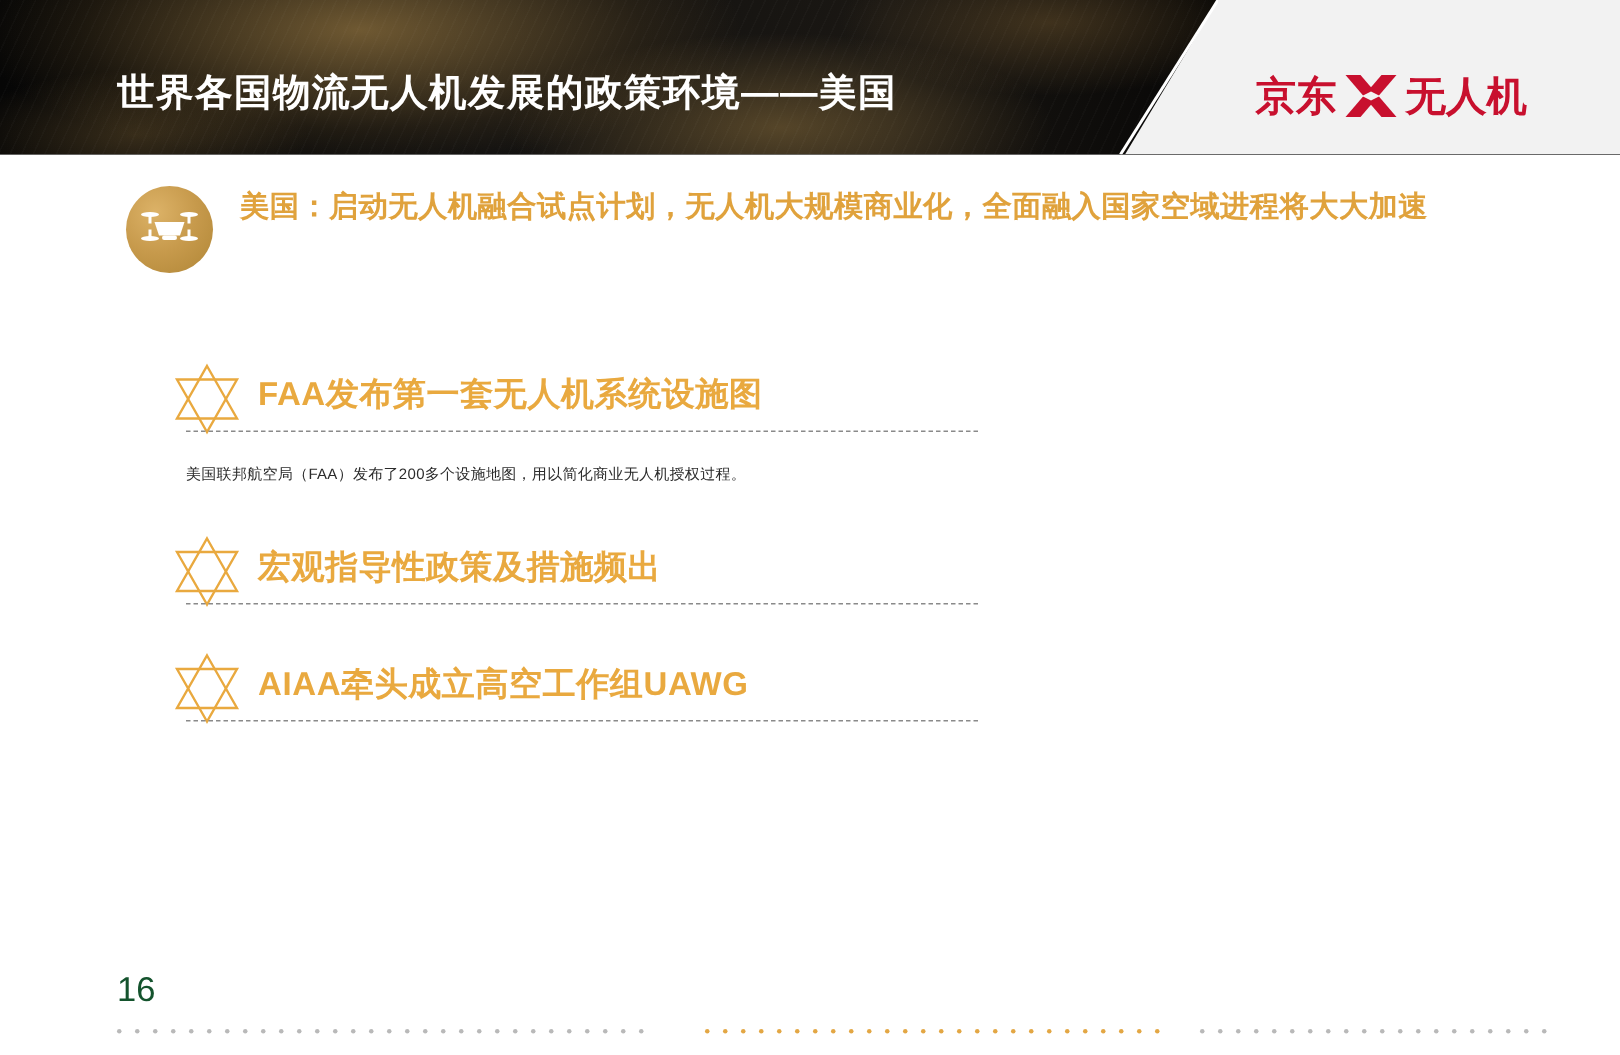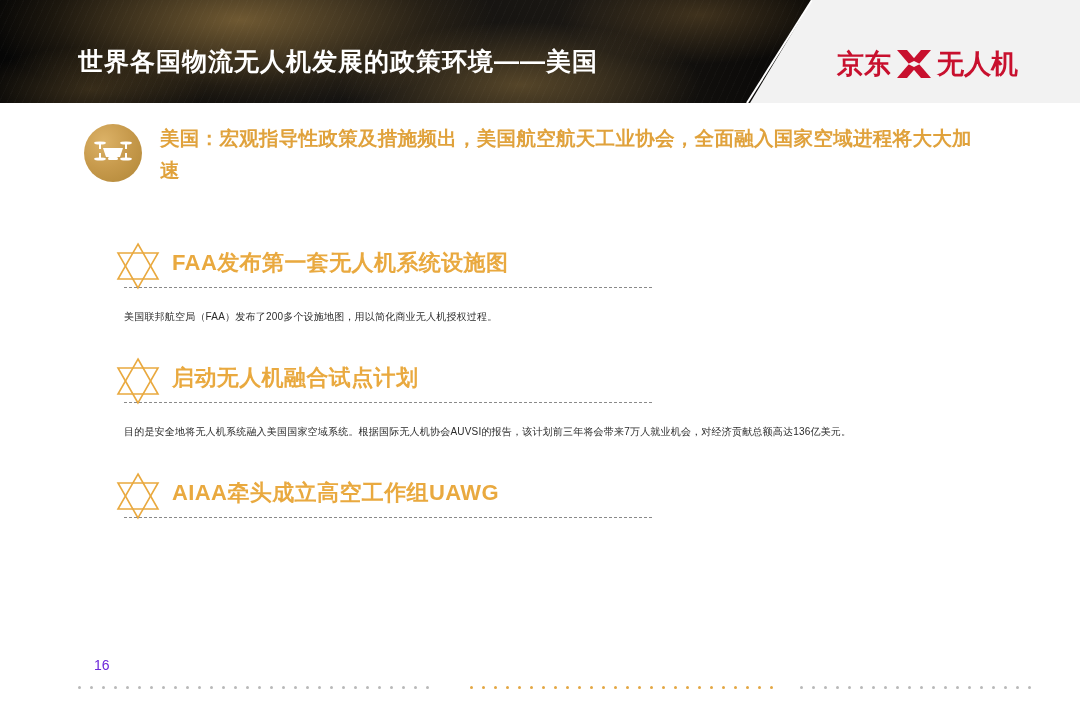--- a/index.html
+++ b/index.html
@@ -148,23 +148,22 @@
     font-size: 10px;
     line-height: 28px;
     letter-spacing: 0.2px;
     max-width: 830px;
   }
 
   
   .page-number {
     position: absolute;
     left: 78px; bottom: 30px;
-    color: #6d28d9;
-    font-size: 14px;
-    margin-left: 16px;
+    color: #14532d;
+    font-size: 23px;
   }
   .footer-dots {
     position: absolute;
     left: 0; bottom: 9px;
     width: 1080px; height: 8px;
   }
   .dot-row {
     position: absolute;
     top: 0; height: 6px;
     display: flex;
@@ -210,21 +209,21 @@
           <ellipse cx="32" cy="21" rx="6" ry="1.6"></ellipse>
           <rect x="5" y="5" width="2" height="6"></rect>
           <rect x="31" y="5" width="2" height="6"></rect>
           <rect x="5" y="15" width="2" height="6"></rect>
           <rect x="31" y="15" width="2" height="6"></rect>
           <path d="M9 10 L29 10 L26 19 L12 19 Z"></path>
           <rect x="14" y="19" width="10" height="3" rx="1.5"></rect>
         </g>
       </svg>
     </div>
-    <div class="lead-text">美国：宏观指导性政策及措施频出，美国航空航天工业协会，全面融入国家空域进程将大大加速</div>
+    <div class="lead-text">美国：启动无人机融合试点计划，无人机大规模商业化，全面融入国家空域进程将大大加速</div>
   </div>
 
   <div class="sections">
 
     <div class="section">
       <div class="section-head">
         <span class="star">
           <svg width="56" height="56" viewBox="0 0 56 56">
             <polygon points="28,6 48,41 8,41" fill="none" stroke="#e9a93f" stroke-width="1.6"></polygon>
             <polygon points="28,50 8,15 48,15" fill="none" stroke="#e9a93f" stroke-width="1.6"></polygon>
@@ -237,24 +236,23 @@
     </div>
 
     <div class="section">
       <div class="section-head">
         <span class="star">
           <svg width="56" height="56" viewBox="0 0 56 56">
             <polygon points="28,6 48,41 8,41" fill="none" stroke="#e9a93f" stroke-width="1.6"></polygon>
             <polygon points="28,50 8,15 48,15" fill="none" stroke="#e9a93f" stroke-width="1.6"></polygon>
           </svg>
         </span>
-        <div class="section-title">启动无人机融合试点计划</div>
+        <div class="section-title">宏观指导性政策及措施频出</div>
         <div class="dash-rule"></div>
       </div>
-      <div class="section-body">目的是安全地将无人机系统融入美国国家空域系统。根据国际无人机协会AUVSI的报告，该计划前三年将会带来7万人就业机会，对经济贡献总额高达136亿美元。</div>
     </div>
 
     <div class="section">
       <div class="section-head">
         <span class="star">
           <svg width="56" height="56" viewBox="0 0 56 56">
             <polygon points="28,6 48,41 8,41" fill="none" stroke="#e9a93f" stroke-width="1.6"></polygon>
             <polygon points="28,50 8,15 48,15" fill="none" stroke="#e9a93f" stroke-width="1.6"></polygon>
           </svg>
         </span>

